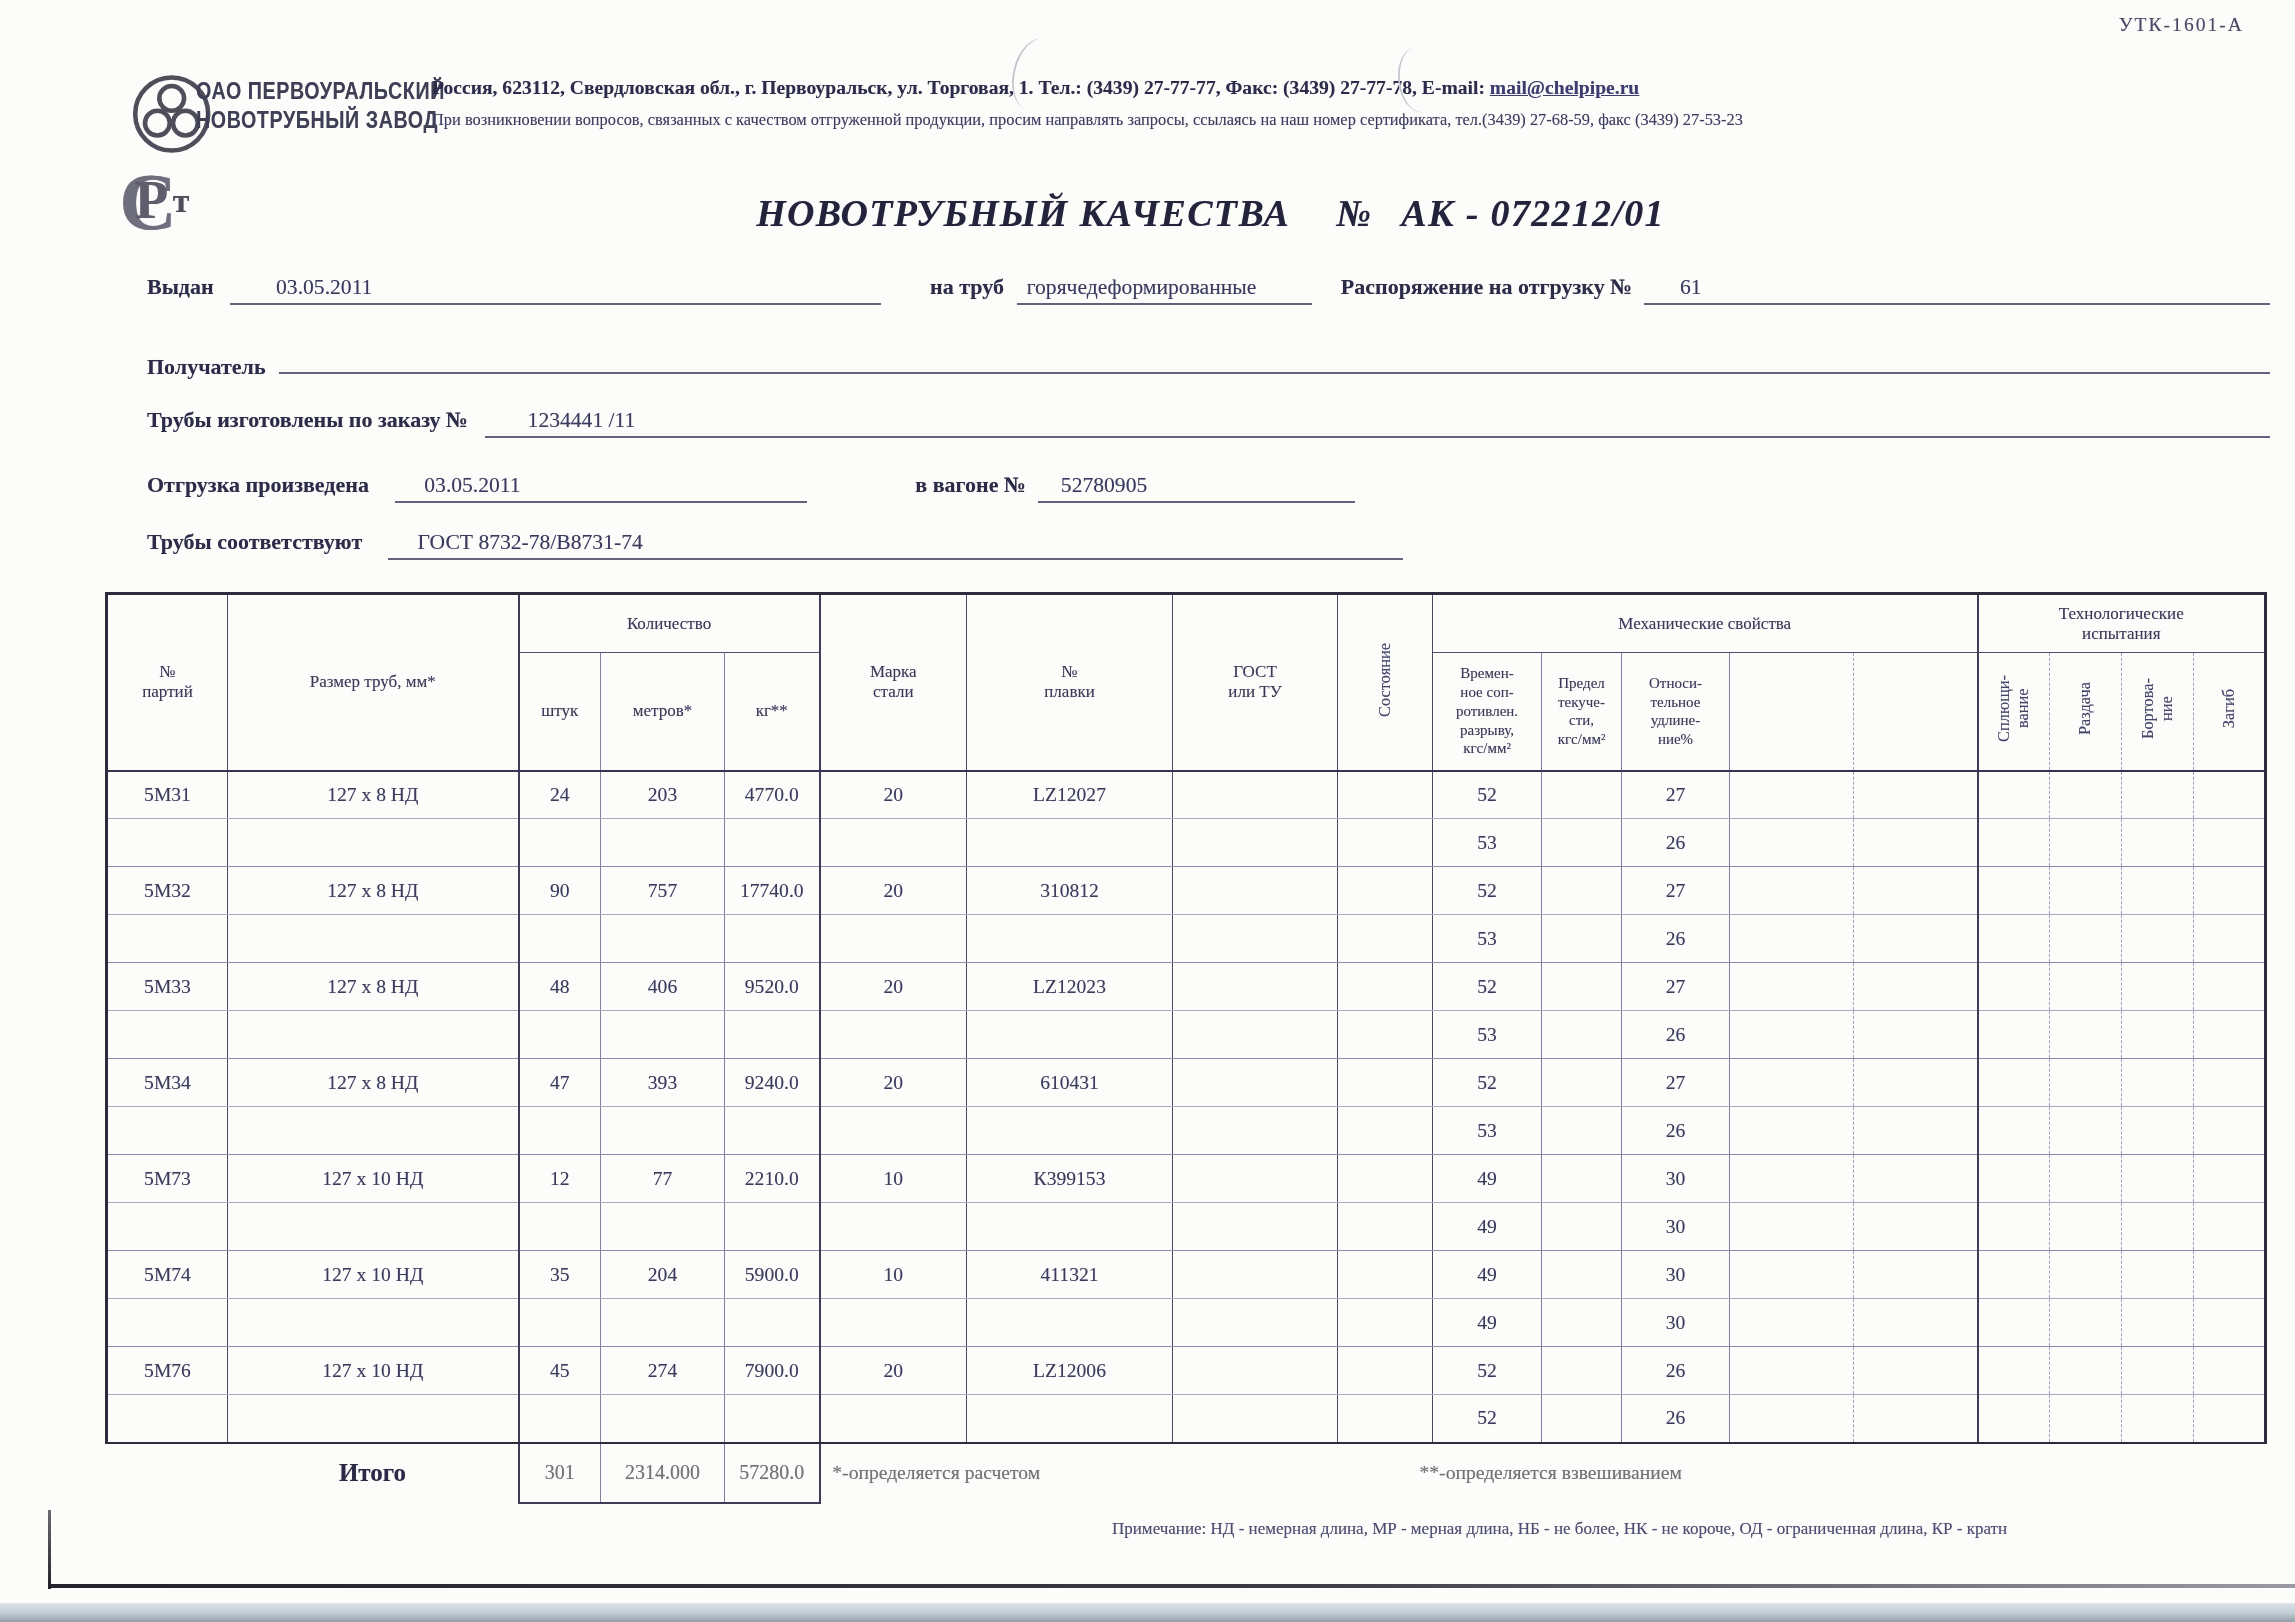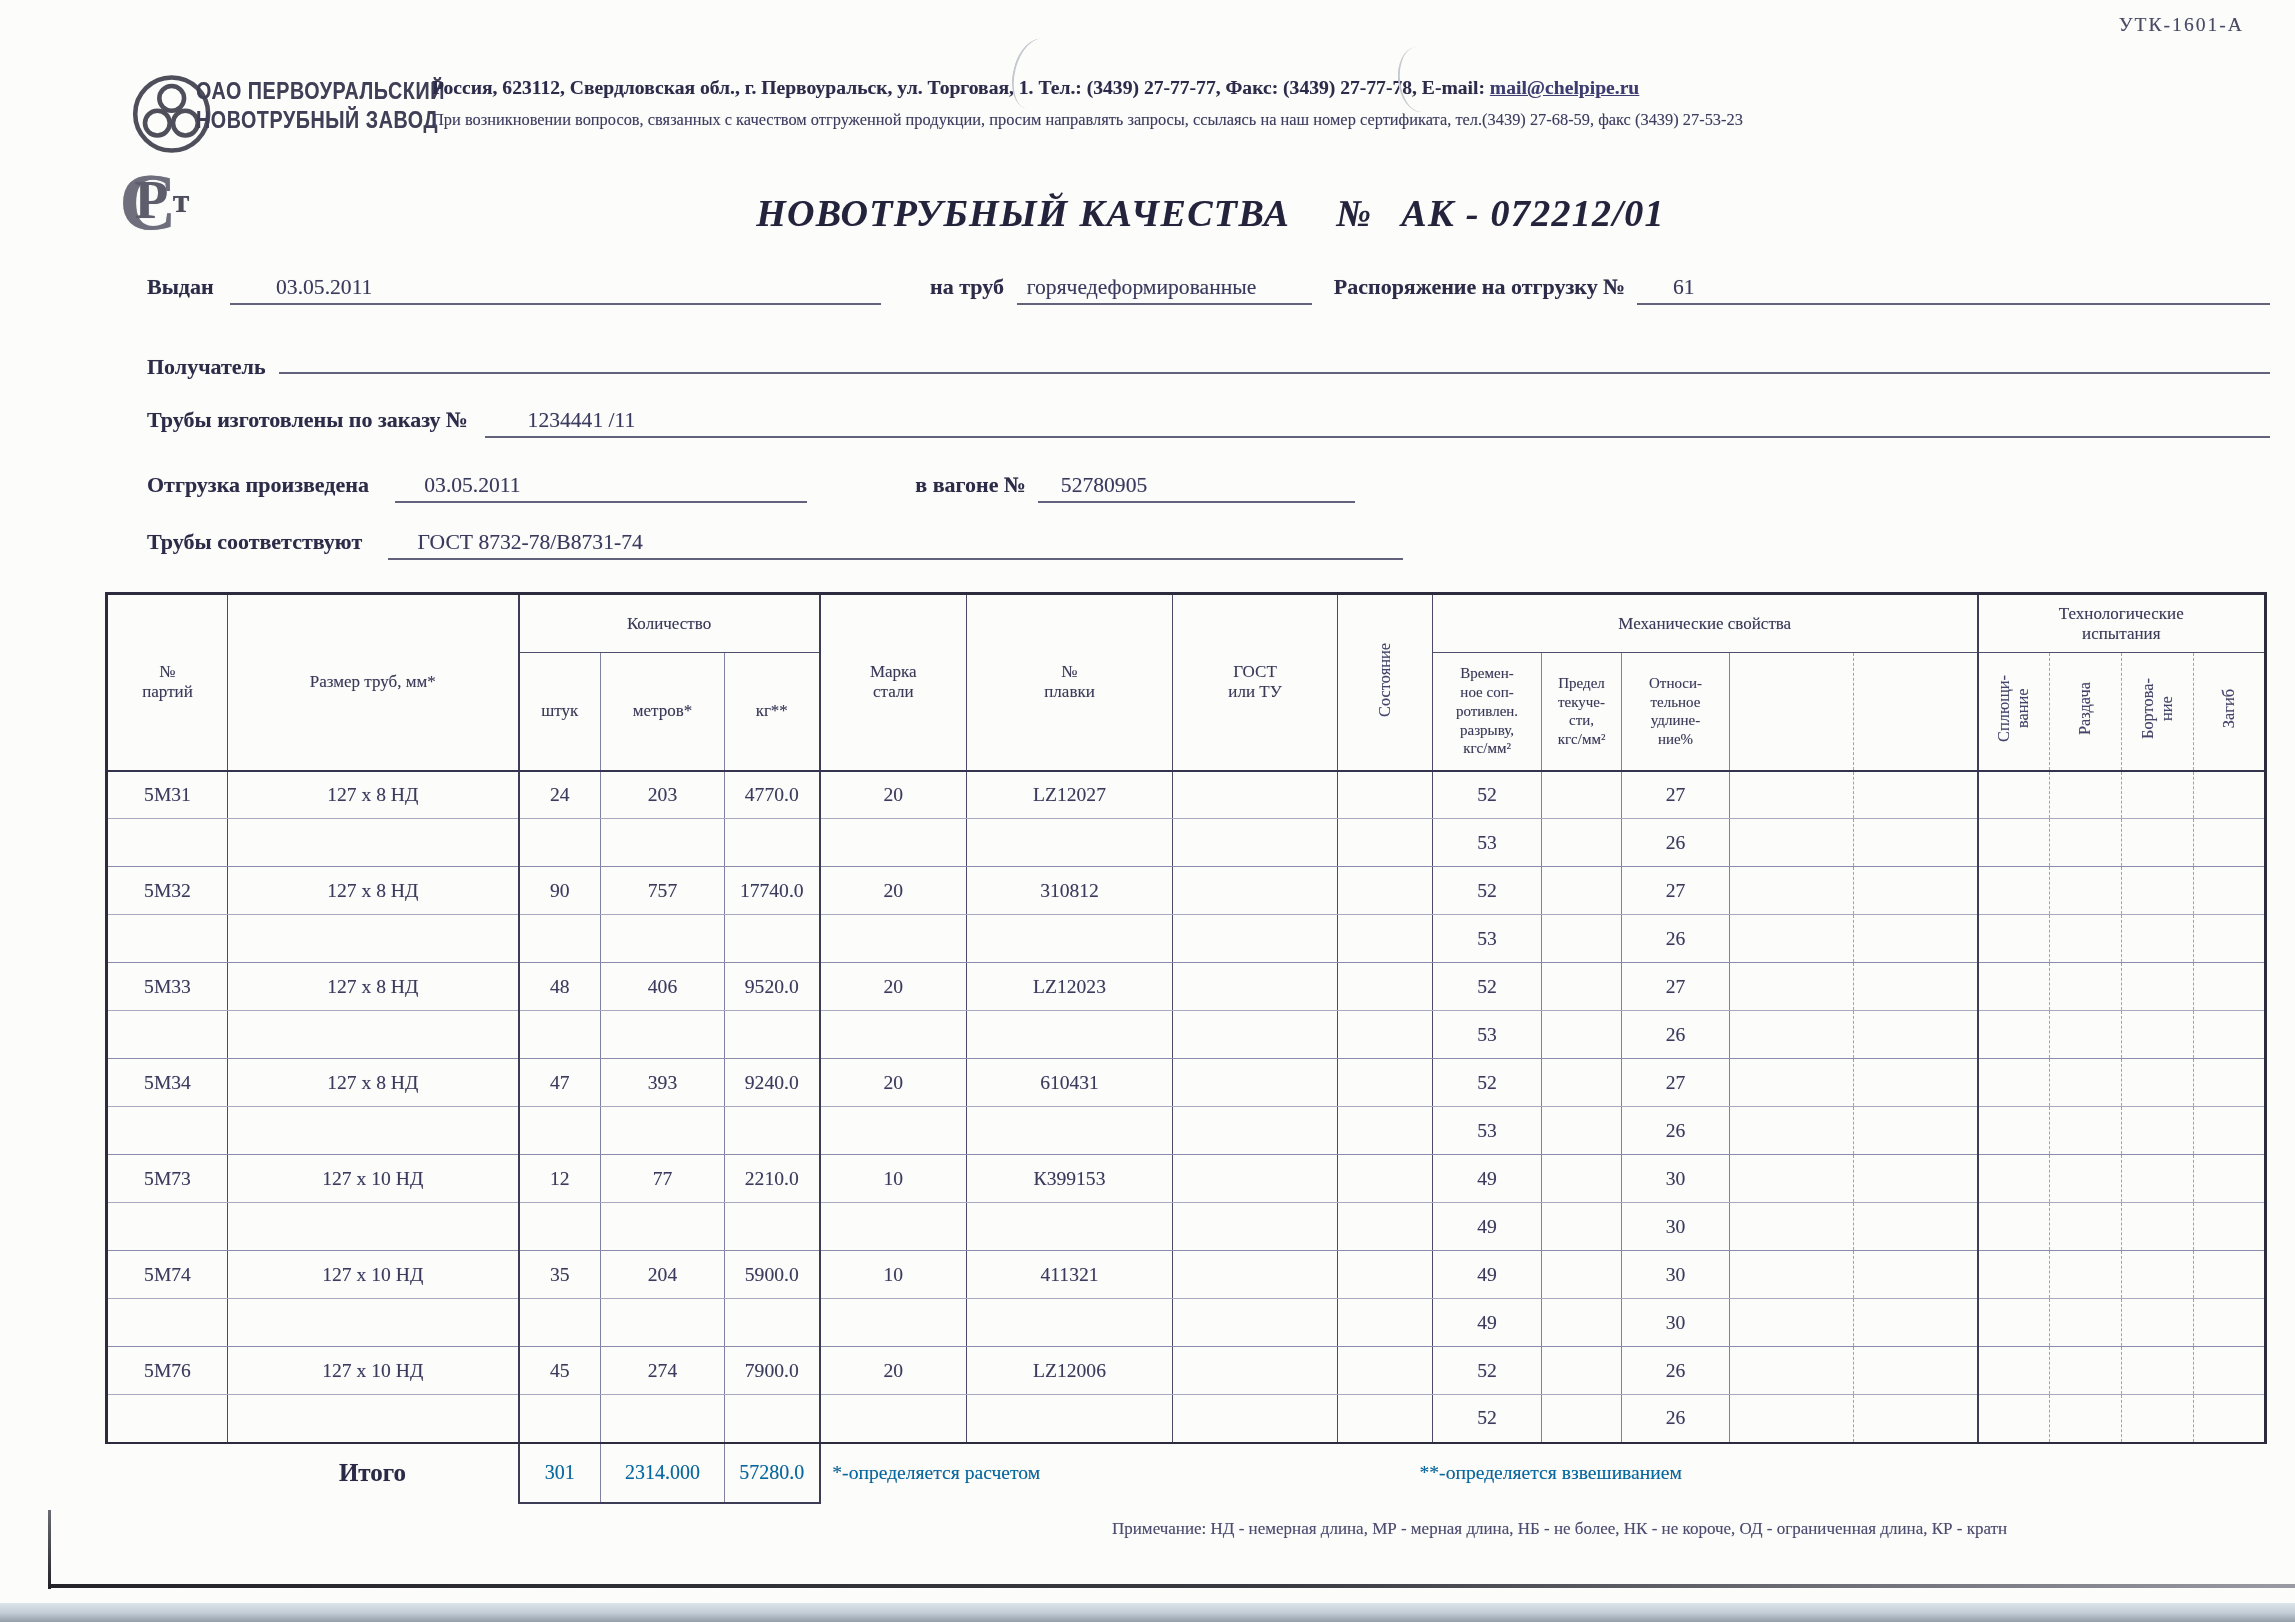--- a/index.html
+++ b/index.html
@@ -44,21 +44,21 @@
   .bd-r-thin{border-right:0.7px solid #8080a2;}
   .bd-r-dot{border-right:0.7px dashed #a0a0bd;}
   .vert{writing-mode:vertical-rl;transform:rotate(180deg);display:inline-block;
         line-height:1.15;font-size:16.4px;color:#44446a;}
   tbody tr{height:48px;}
   tbody td{text-align:center;vertical-align:middle;font-size:19.6px;color:#3b3b5e;
            border-bottom:0.7px solid #a9a9c2;}
   tbody tr.block-end td{border-bottom-color:#8b8bab;}
   tbody tr.last td{border-bottom:2.6px solid #2c2c3e;}
   tfoot tr{height:60px;}
-  tfoot td{border:none;vertical-align:middle;font-size:20px;color:#0369a1;}
+  tfoot td{border:none;vertical-align:middle;font-size:20px;color:#737373;}
   td.itogo{font-weight:bold;font-size:25px;text-align:center;color:#2a2a46;}
   td.tbox{text-align:center;border-bottom:2px solid #3c3c55;border-right:0.7px solid #8080a2;}
   td.tbox-l{border-left:2px solid #3c3c55;}
   td.tbox-r{border-right:2px solid #3c3c55;}
   td.fn{text-align:left;padding-left:11.8px;font-size:19.6px;white-space:nowrap;}
   td.fn2{padding-left:82px;}
   .note-line{position:absolute;left:1112px;top:1519px;width:1183px;font-size:17px;
              color:#4c4c70;white-space:nowrap;overflow:hidden;}
   .corner-v{position:absolute;left:48px;top:1510px;width:3.3px;height:79px;
             background:linear-gradient(#6a6a72,#222228);}
@@ -102,21 +102,21 @@
 
   <div class="title">
     <span>НОВОТРУБНЫЙ КАЧЕСТВА</span><span class="nosign">№</span><span>АК - 072212/01</span>
   </div>
 
   <div class="fline" style="left:147px;top:274px;width:2123px;">
     <span class="flabel">Выдан</span>
     <span class="u" style="width:605px;padding-left:46px;margin-left:16.4px;">03.05.2011</span>
     <span class="flabel" style="margin-left:49px;">на труб</span>
     <span class="u" style="width:285px;padding-left:9.8px;margin-left:13px;">горячедеформированные</span>
-    <span class="flabel" style="margin-left:22px;">Распоряжение на отгрузку №</span>
+    <span class="flabel" style="margin-left:29px;">Распоряжение на отгрузку №</span>
     <span class="u" style="flex:1;padding-left:36px;margin-left:11.8px;">61</span>
   </div>
 
   <div class="fline" style="left:147px;top:354px;width:2123px;">
     <span class="flabel">Получатель</span>
     <span class="u" style="flex:1;margin-left:13px;"></span>
   </div>
 
   <div class="fline" style="left:147px;top:407px;width:2123px;">
     <span class="flabel">Трубы изготовлены по заказу №</span>

